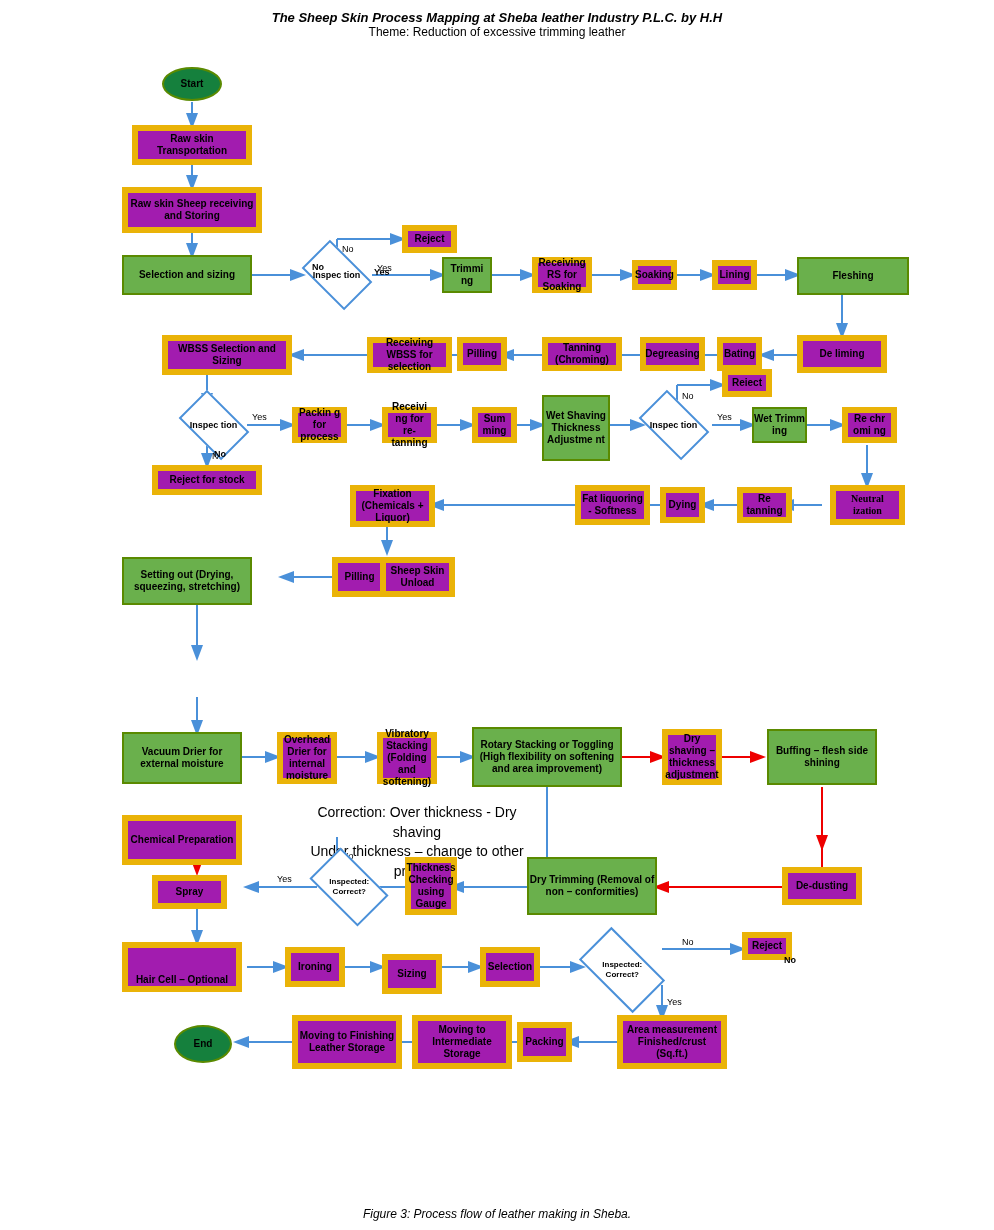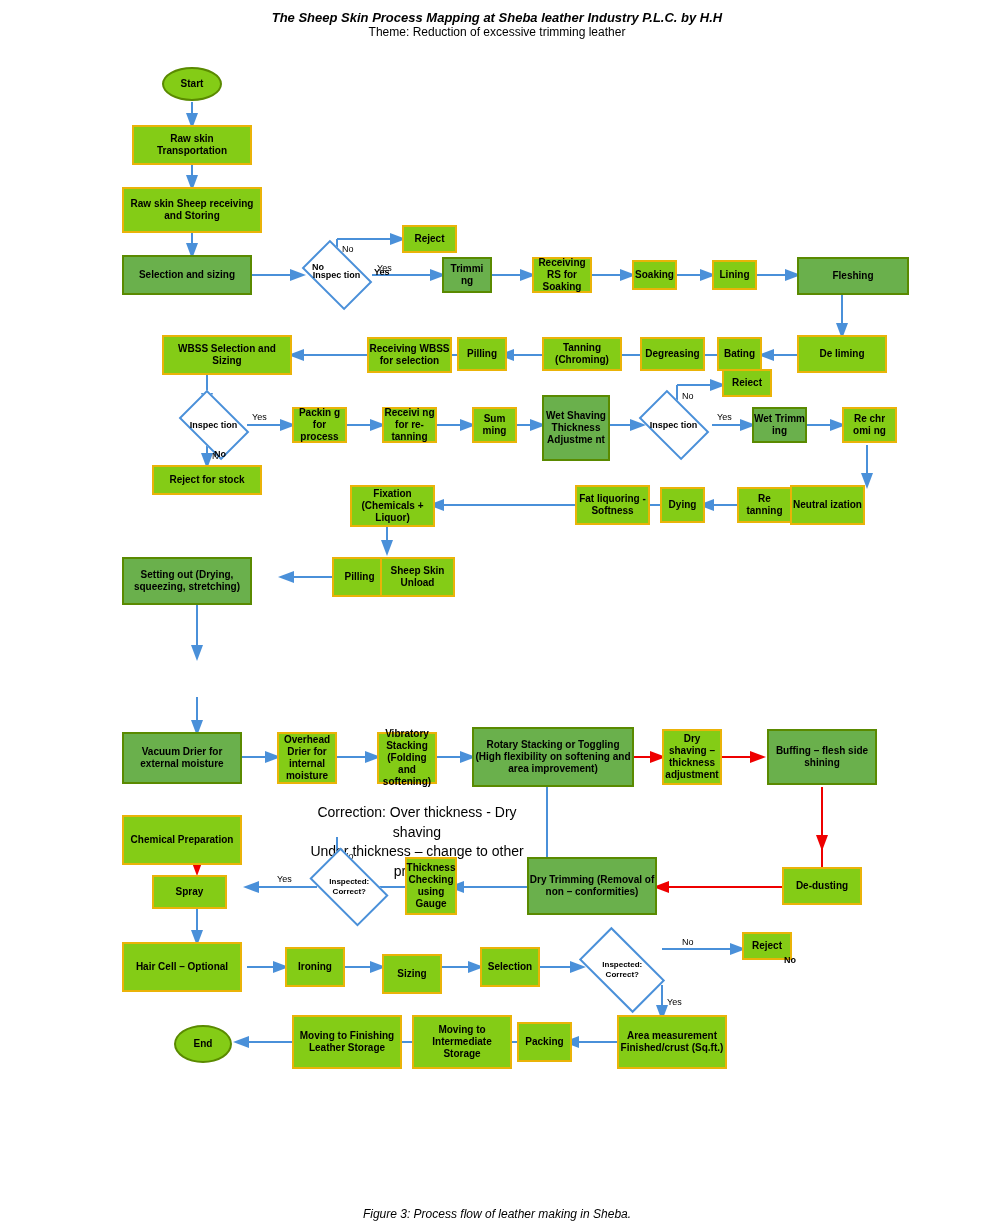--- a/index.html
+++ b/index.html
@@ -39,22 +39,22 @@
       position: absolute;
       display: flex;
       align-items: center;
       justify-content: center;
       text-align: center;
       font-size: 10px;
       font-weight: bold;
       line-height: 1.2;
     }
     .node-rect {
-      border: 2px solid #eab308;
-      background: #84cc16;
+      border: 6px solid #eab308;
+      background: #a21caf;
       color: #000;
     }
     .node-green {
       border: 2px solid #5a8a00;
       background: #6ab04c;
       color: #000;
     }
     .node-diamond {
       background: #fff;
       color: #000;
@@ -64,21 +64,21 @@
     .node-diamond-inner {
       transform: rotate(-45deg);
       font-size: 9px;
       font-weight: bold;
       text-align: center;
       line-height: 1.2;
     }
     .node-oval {
       border: 2px solid #5a8a00;
       border-radius: 50%;
-      background: #84cc16;
+      background: #15803d;
       color: #000;
     }
     
     .arrows-svg {
       position: absolute;
       top: 0;
       left: 0;
       width: 100%;
       height: 100%;
       pointer-events: none;
@@ -363,21 +363,21 @@
     </div>
 
     <div class="node node-green" style="left:730px;top:360px;width:55px;height:36px;">
       <span>Wet Trimm ing</span>
     </div>
 
     <div class="node node-rect" style="left:820px;top:360px;width:55px;height:36px;">
       <span>Re chr omi ng</span>
     </div>
 
-    <div class="node node-rect" style="left:768px;top:438px;width:75px;height:40px;">
+    <div class="node node-rect" style="left:808px;top:438px;width:75px;height:40px;font-family:Liberation Serif, serif;">
       <span>Neutral ization</span>
     </div>
 
     <div class="node node-rect" style="left:715px;top:440px;width:55px;height:36px;">
       <span>Re tanning</span>
     </div>
 
     <div class="node node-rect" style="left:638px;top:440px;width:45px;height:36px;">
       <span>Dying</span>
     </div>
@@ -407,21 +407,21 @@
     </div>
 
     <div class="node node-rect" style="left:255px;top:685px;width:60px;height:52px;">
       <span>Overhead Drier for internal moisture</span>
     </div>
 
     <div class="node node-rect" style="left:355px;top:685px;width:60px;height:52px;">
       <span>Vibratory Stacking (Folding and softening)</span>
     </div>
 
-    <div class="node node-green" style="left:450px;top:680px;width:162px;height:60px;">
+    <div class="node node-green" style="left:450px;top:680px;width:150px;height:60px;">
       <span>Rotary Stacking or Toggling (High flexibility on softening and area improvement)</span>
     </div>
 
     <div class="node node-rect" style="left:640px;top:682px;width:60px;height:56px;">
       <span>Dry shaving – thickness adjustment</span>
     </div>
 
     <div class="node node-green" style="left:745px;top:682px;width:110px;height:56px;">
       <span>Buffing – flesh side shining</span>
     </div>
@@ -450,21 +450,21 @@
     </div>
 
     <div class="node node-rect" style="left:100px;top:768px;width:120px;height:50px;">
       <span>Chemical Preparation</span>
     </div>
 
     <div class="node node-rect" style="left:130px;top:828px;width:75px;height:34px;">
       <span>Spray</span>
     </div>
 
-    <div class="node node-rect" style="left:100px;top:895px;width:120px;height:50px;">
+    <div class="node node-rect" style="left:100px;top:895px;width:120px;height:50px;align-items:flex-end;">
       <span>Hair Cell – Optional</span>
     </div>
 
     <div class="node node-rect" style="left:263px;top:900px;width:60px;height:40px;">
       <span>Ironing</span>
     </div>
 
     <div class="node node-rect" style="left:360px;top:900px;width:60px;height:40px;margin-top:7px;">
       <span>Sizing</span>
     </div>

